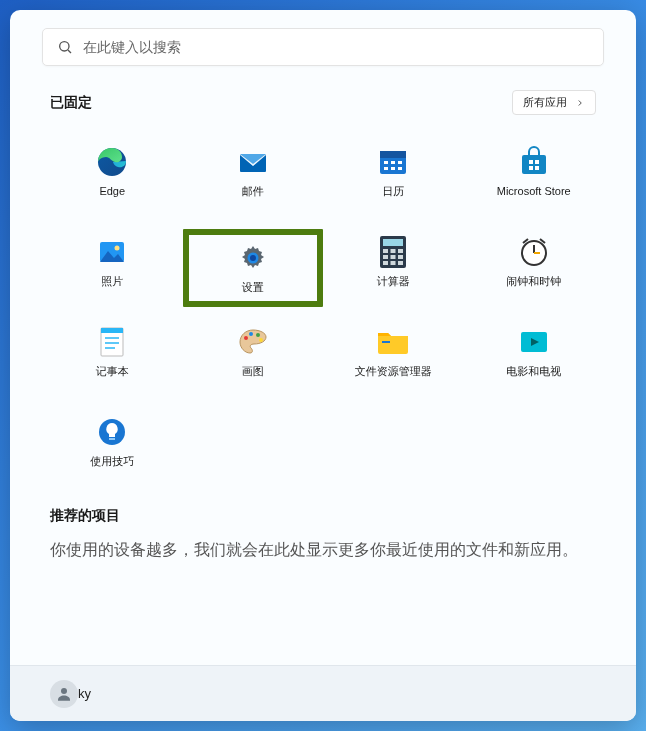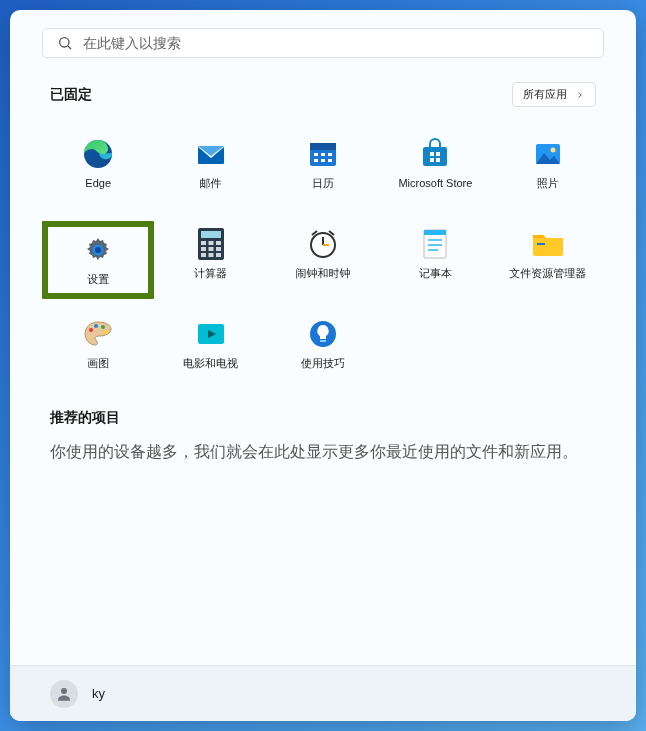--- a/index.html
+++ b/index.html
@@ -19,21 +19,21 @@
     bottom: 10px;
     background: #fafdff;
     border-radius: 10px;
     box-shadow: 0 8px 30px rgba(0,0,0,0.25);
     display: flex;
     flex-direction: column;
     overflow: hidden;
   }
   .search-bar {
     margin: 18px 32px 0 32px;
-    height: 30px;
+    height: 38px;
     background: #ffffff;
     border: 1px solid #e3e3e3;
     border-radius: 5px;
     display: flex;
     align-items: center;
     padding: 0 14px;
     box-shadow: 0 1px 2px rgba(0,0,0,0.03);
   }
   .search-bar svg { flex-shrink: 0; }
   .search-input {
@@ -62,21 +62,21 @@
     font-size: 11px;
     color: #222;
     background: #ffffff;
     border: 1px solid #e0e0e0;
     border-radius: 4px;
     padding: 4px 10px;
     cursor: pointer;
   }
   .pinned-grid {
     display: grid;
-    grid-template-columns: repeat(5, 1fr);
+    grid-template-columns: repeat(4, 1fr);
     column-gap: 0;
     row-gap: 12px;
     margin-top: 8px;
   }
   .app-tile {
     display: flex;
     flex-direction: column;
     align-items: center;
     justify-content: flex-start;
     height: 78px;
@@ -106,21 +106,20 @@
   .recommended { margin-top: 20px; padding: 0 8px; }
   .rec-title { font-size: 14px; font-weight: 600; color: #1a1a1a; margin-bottom: 14px; }
   .rec-text { font-size: 16px; color: #555; line-height: 1.4; }
   .footer {
     height: 56px;
     background: #eef3f8;
     border-top: 1px solid #e0e6ec;
     display: flex;
     align-items: center;
     padding: 0 40px;
-    gap: 14px;
   }
   .avatar {
     width: 28px;
     height: 28px;
     border-radius: 50%;
     background: #d8dee4;
     display: flex;
     align-items: center;
     justify-content: center;
   }
@@ -280,40 +279,40 @@
             <line x1="8" y1="13" x2="22" y2="13" stroke="#29b6f6" stroke-width="1.5"></line>
             <line x1="8" y1="18" x2="22" y2="18" stroke="#29b6f6" stroke-width="1.5"></line>
             <line x1="8" y1="23" x2="18" y2="23" stroke="#29b6f6" stroke-width="1.5"></line>
           </svg>
         </div>
         <div class="app-label">记事本</div>
       </div>
 
       <div class="app-tile">
         <div class="app-icon">
-          <svg width="34" height="30" viewBox="0 0 34 30">
-            <path d="M2 6 h10 l3 3 h17 v16 a2 2 0 0 1 -2 2 H4 a2 2 0 0 1 -2 -2 Z" fill="#ffca28"></path>
-            <path d="M2 6 h10 l3 3 H2 Z" fill="#ffb300"></path>
-            <rect x="6" y="14" width="8" height="2" fill="#1976d2"></rect>
-          </svg>
-        </div>
-        <div class="app-label">文件资源管理器</div>
-      </div>
-
-      <div class="app-tile">
-        <div class="app-icon">
           <svg width="32" height="32" viewBox="0 0 32 32">
             <path d="M16 4 C9 4 3 9 3 16 C3 22 8 27 13 27 C16 27 16 24 14 22 C12 20 14 18 17 18 C24 18 29 15 29 11 C29 7 23 4 16 4 Z" fill="#e8c79a" stroke="#b8945f"></path>
             <circle cx="9" cy="12" r="2" fill="#e53935"></circle>
               <circle cx="14" cy="8" r="2" fill="#1e88e5"></circle>
             <circle cx="21" cy="9" r="2" fill="#43a047"></circle>
               <circle cx="24" cy="14" r="2" fill="#fdd835"></circle>
           </svg>
         </div>
         <div class="app-label">画图</div>
+      </div>
+
+      <div class="app-tile">
+        <div class="app-icon">
+          <svg width="34" height="30" viewBox="0 0 34 30">
+            <path d="M2 6 h10 l3 3 h17 v16 a2 2 0 0 1 -2 2 H4 a2 2 0 0 1 -2 -2 Z" fill="#ffca28"></path>
+            <path d="M2 6 h10 l3 3 H2 Z" fill="#ffb300"></path>
+            <rect x="6" y="14" width="8" height="2" fill="#1976d2"></rect>
+          </svg>
+        </div>
+        <div class="app-label">文件资源管理器</div>
       </div>
 
       <div class="app-tile">
         <div class="app-icon">
           <svg width="32" height="32" viewBox="0 0 32 32">
             <rect x="3" y="6" width="26" height="20" rx="2" fill="#00bcd4"></rect>
             <polygon points="13,12 13,20 21,16" fill="#006064"></polygon>
           </svg>
         </div>
         <div class="app-label">电影和电视</div>

